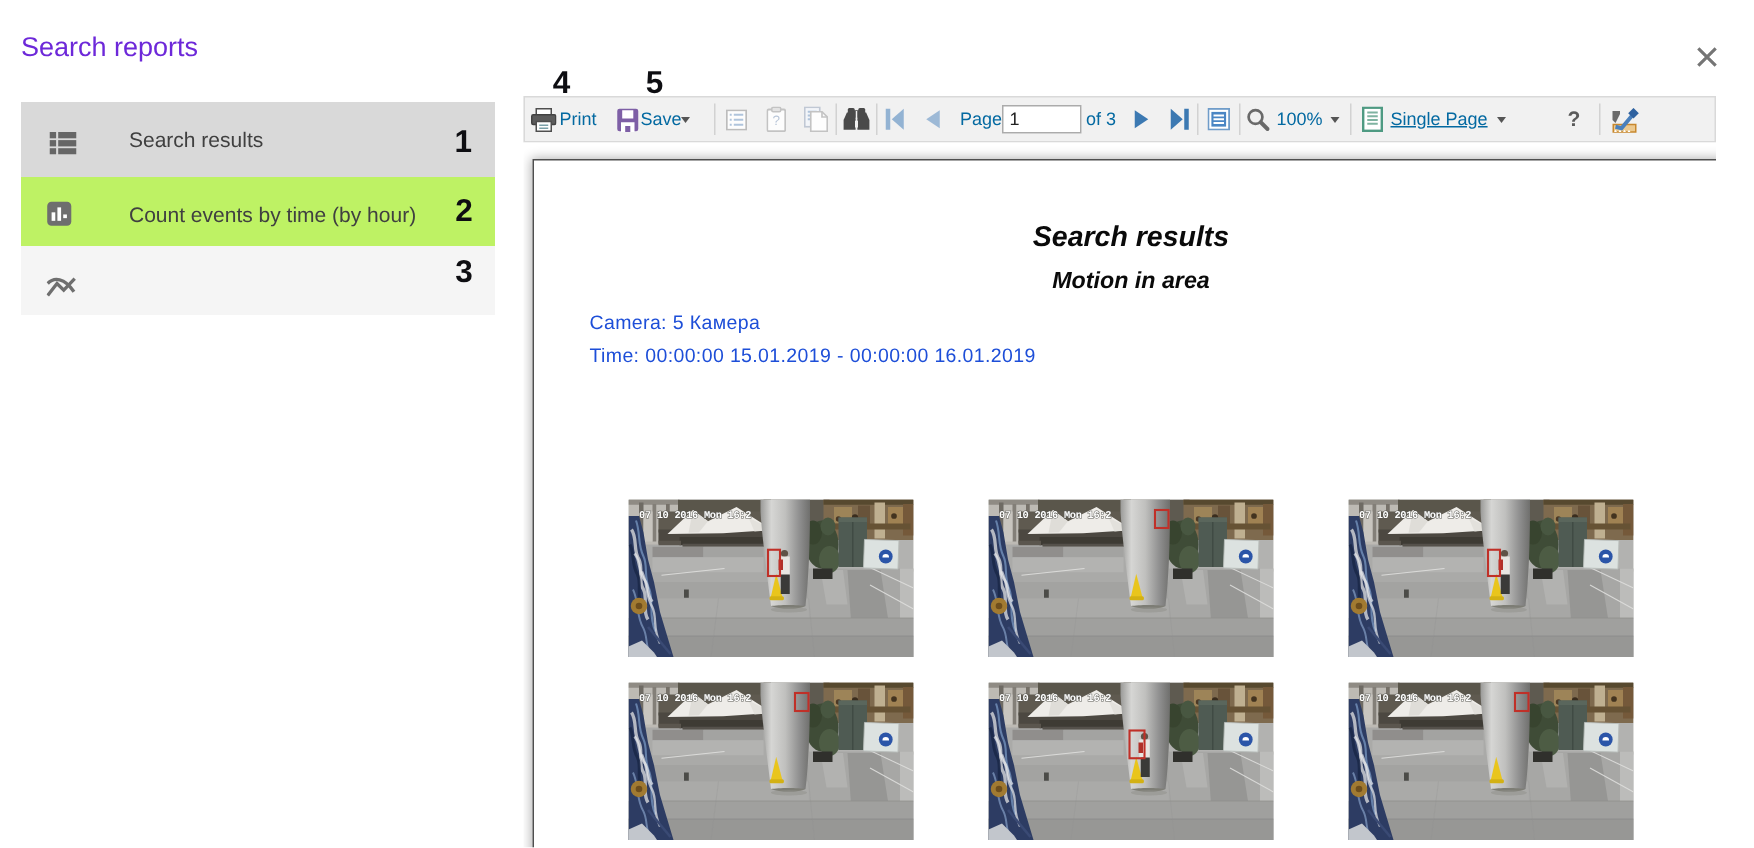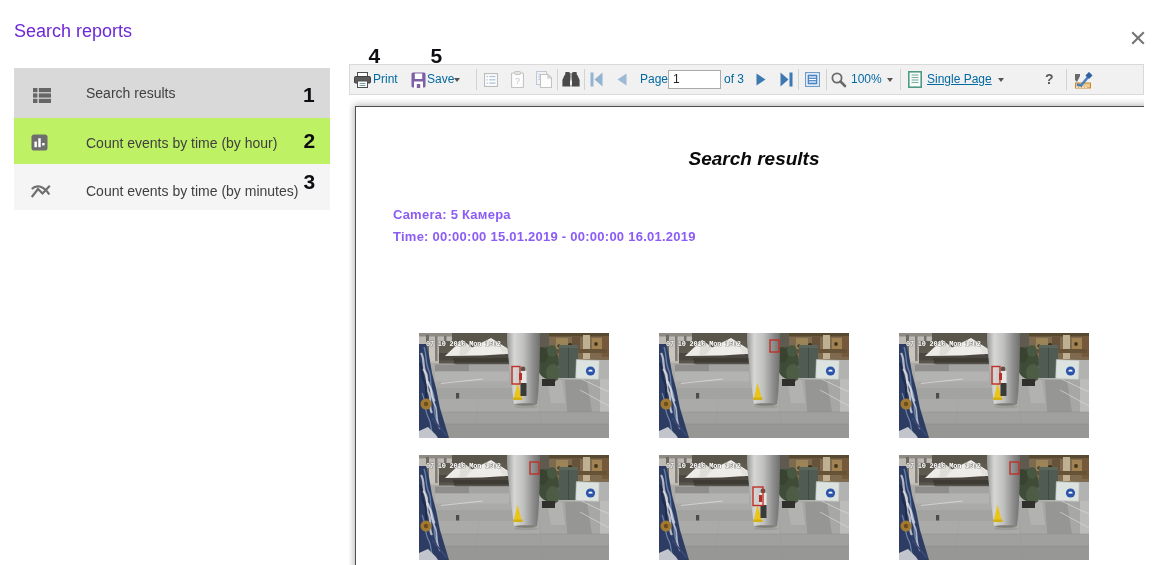--- a/index.html
+++ b/index.html
@@ -14,21 +14,21 @@
 #toolbar { left:349px; top:64px; width:795px; height:31px; background:#f1f1f1; border:1px solid #d9d9d9; }
 .ti { position:absolute; top:0; }
 .tlabel { font-size:12px; color:#0369a1; line-height:29px; position:absolute; top:0; white-space:nowrap; }
 .tsep { position:absolute; top:4px; width:1px; height:21px; background:#d2d2d2; }
 .caret { position:absolute; width:0; height:0; border-left:3.5px solid transparent; border-right:3.5px solid transparent; border-top:4px solid #555; top:13px; }
 #pageinput { position:absolute; left:318px; top:5px; width:53px; height:19px; background:#fff; border:1px solid #ababab; font-size:12px; color:#222; padding-left:4px; line-height:17px; }
 #preview { left:349px; top:95px; width:795px; height:470px; background:#fff; overflow:hidden; }
 #page { position:absolute; left:6px; top:11px; width:798px; height:600px; background:#fff; border:1px solid #4f4f4f; box-shadow:0 0 7px 1px rgba(0,0,0,0.30); }
 #rtitle { width:100%; text-align:center; top:42px; font-size:19px; line-height:1; font-weight:bold; font-style:italic; color:#0a0a0a; }
 #rsub { width:100%; text-align:center; top:73px; font-size:15.5px; line-height:1; font-weight:bold; font-style:italic; color:#0a0a0a; }
-.rline { left:37px; font-size:13px; line-height:1; font-weight:bold; color:#8b5cf6; letter-spacing:0.25px; }
+.rline { left:37px; font-size:13px; line-height:1; font-weight:normal; color:#1d4ed8; letter-spacing:0.25px; }
 .thumb { position:absolute; width:190px; height:105px; }
 </style>
 </head>
 <body>
 <div id="dlgtitle" class="abs">Search reports</div>
 <svg id="closex" class="abs" viewBox="0 0 16 16">
     <path d="M2.2 2.2 L13.8 13.8 M13.8 2.2 L2.2 13.8" stroke="#757575" stroke-width="2.1"></path>
   </svg>
 
 <div class="lrow abs" style="top:68px;background:#d9d9d9;">
@@ -51,21 +51,20 @@
     <rect x="7.7" y="4.5" width="2.6" height="9.5" fill="#fff"></rect>
     <rect x="11.8" y="9.5" width="2.6" height="2.6" fill="#fff"></rect>
   </svg>
   <div class="txt">Count events by time (by hour)</div>
 </div>
 <div class="lrow abs" style="top:164px;background:#f5f5f5;height:46px;">
   <svg class="ic" width="21" height="14" viewBox="0 0 21 14" style="left:17px;top:20px;">
     <path d="M0.8 13 L7 5 L11.5 9.5 L18.8 1.8" fill="none" stroke="#6f6f6f" stroke-width="2.2"></path>
     <path d="M0.8 5 C5 0.6 12 1 18.3 10.5" fill="none" stroke="#6f6f6f" stroke-width="2.2"></path>
   </svg>
-  <div class="txt" style="line-height:54px;">Count events by time (by minutes)</div>
 </div>
 <div class="num abs" style="left:303px;top:84px;">1</div>
 <div class="num abs" style="left:303.5px;top:129.5px;">2</div>
 <div class="num abs" style="left:303.5px;top:170.5px;">3</div>
 <div class="num abs" style="left:368.5px;top:44.5px;">4</div>
 <div class="num abs" style="left:430.5px;top:44.5px;">5</div>
 
 <div id="toolbar" class="abs">
 
   <svg class="ti" style="left:4px;top:7px;" width="17" height="16" viewBox="0 0 17 16">
@@ -300,20 +299,21 @@
   <rect x="100.5" y="38" width="7" height="12.5" fill="#e8e6e2"></rect>
   <rect x="100" y="40" width="3" height="7" fill="#b03028"></rect>
   <rect x="101.5" y="50" width="6" height="13" fill="#3a3a38"></rect>
 </g>
 </defs>
 </svg>
 
 <div id="preview" class="abs">
   <div id="page">
     <div id="rtitle" class="abs">Search results</div>
+    <div id="rsub" class="abs">Motion in area</div>
     <div class="rline abs" style="top:101px;">Camera: 5 Камера</div>
     <div class="rline abs" style="top:123px;">Time: 00:00:00 15.01.2019 - 00:00:00 16.01.2019</div>
     <svg class="thumb" style="left:63px;top:226px;" viewBox="0 0 190 105">
         <use href="#cam"></use>
         <use href="#person"></use>
         <rect x="93" y="33.5" width="8" height="17.5" fill="none" stroke="#c03028" stroke-width="1.4"></rect>
       </svg>
     <svg class="thumb" style="left:303px;top:226px;" viewBox="0 0 190 105">
         <use href="#cam"></use>
         <rect x="111" y="7" width="9" height="12" fill="none" stroke="#c03028" stroke-width="1.4"></rect>

